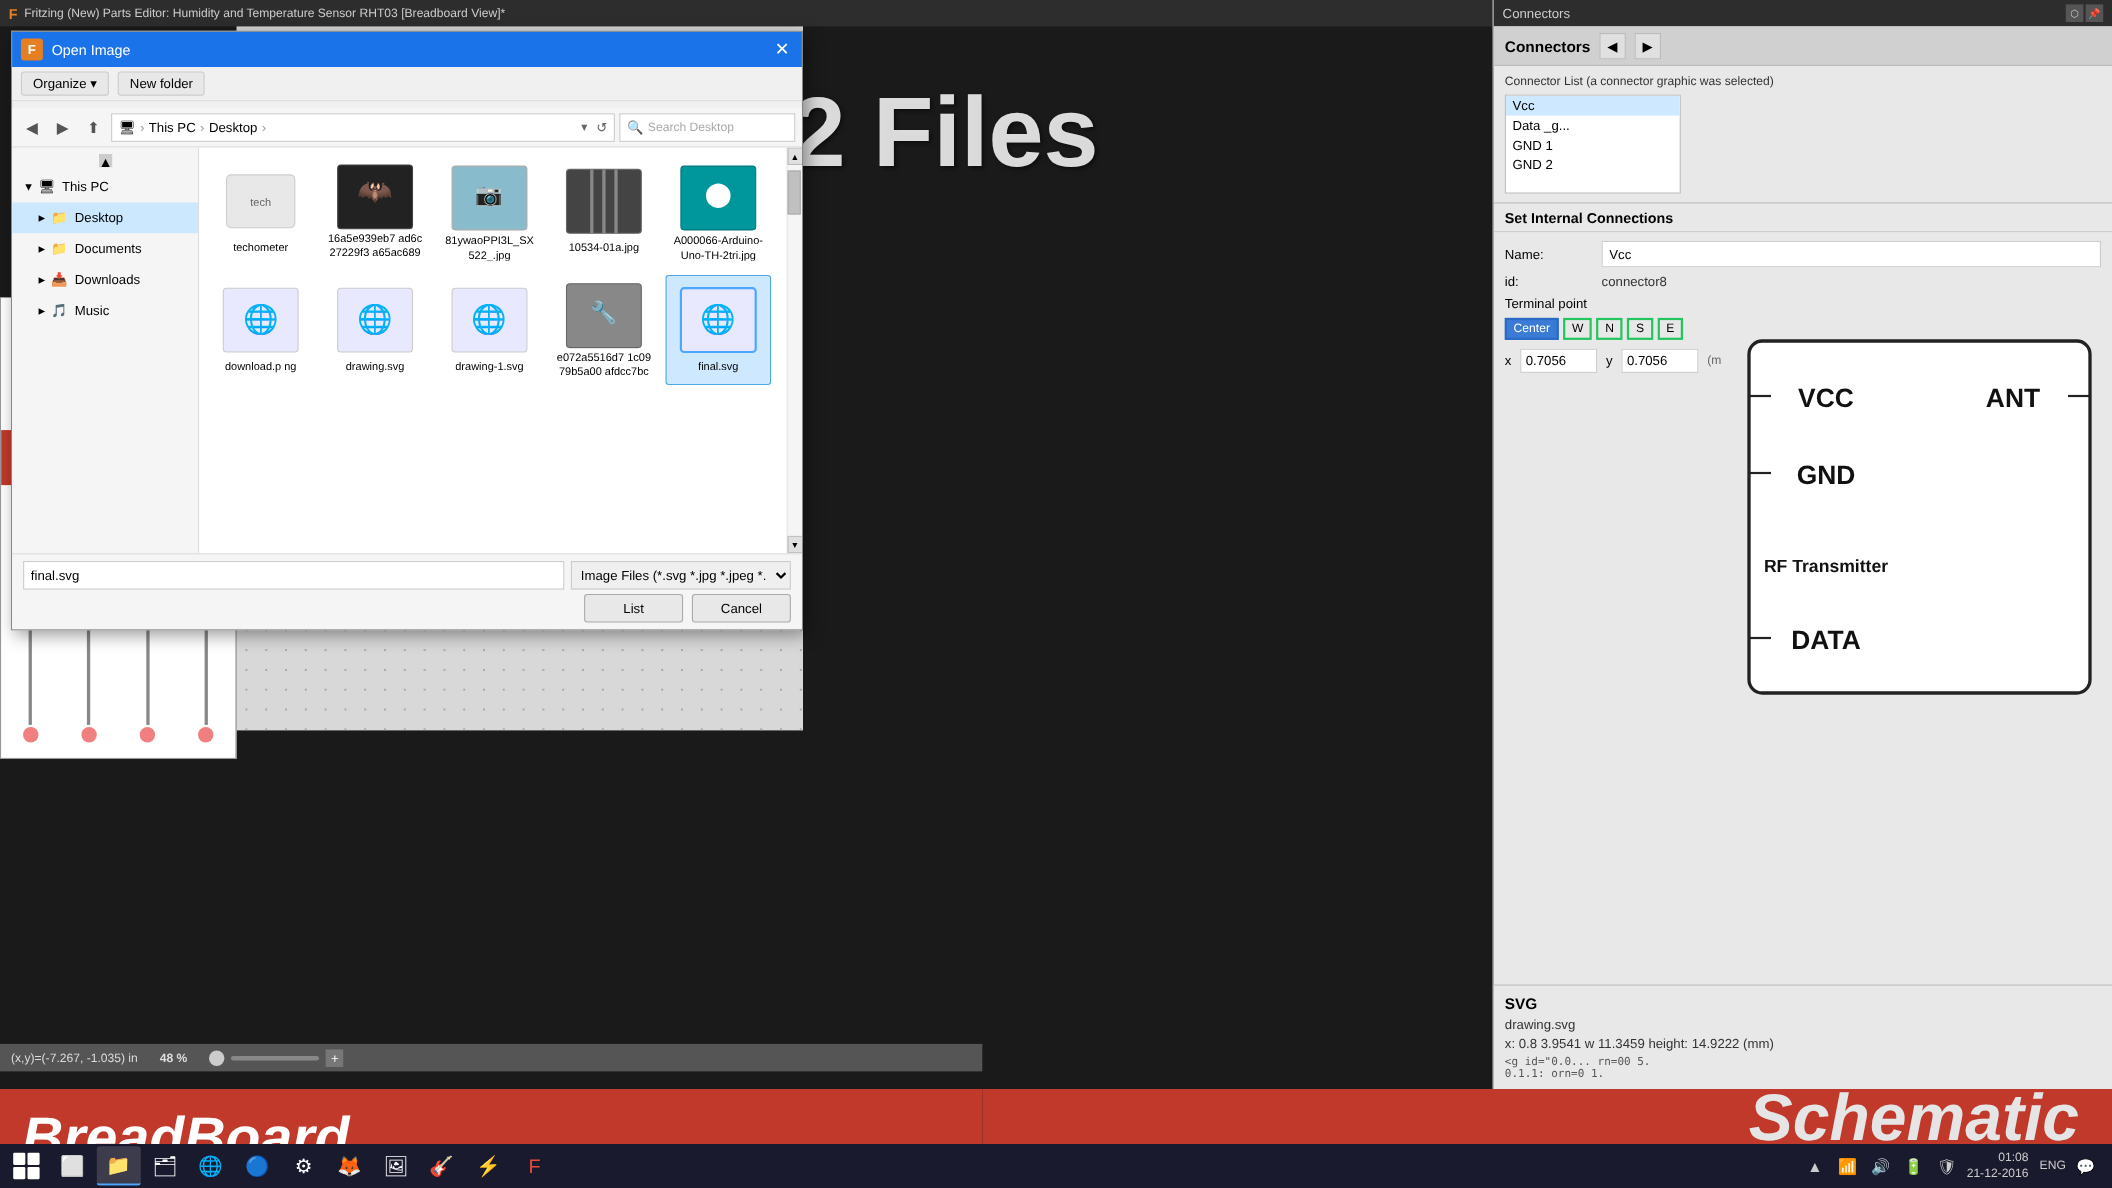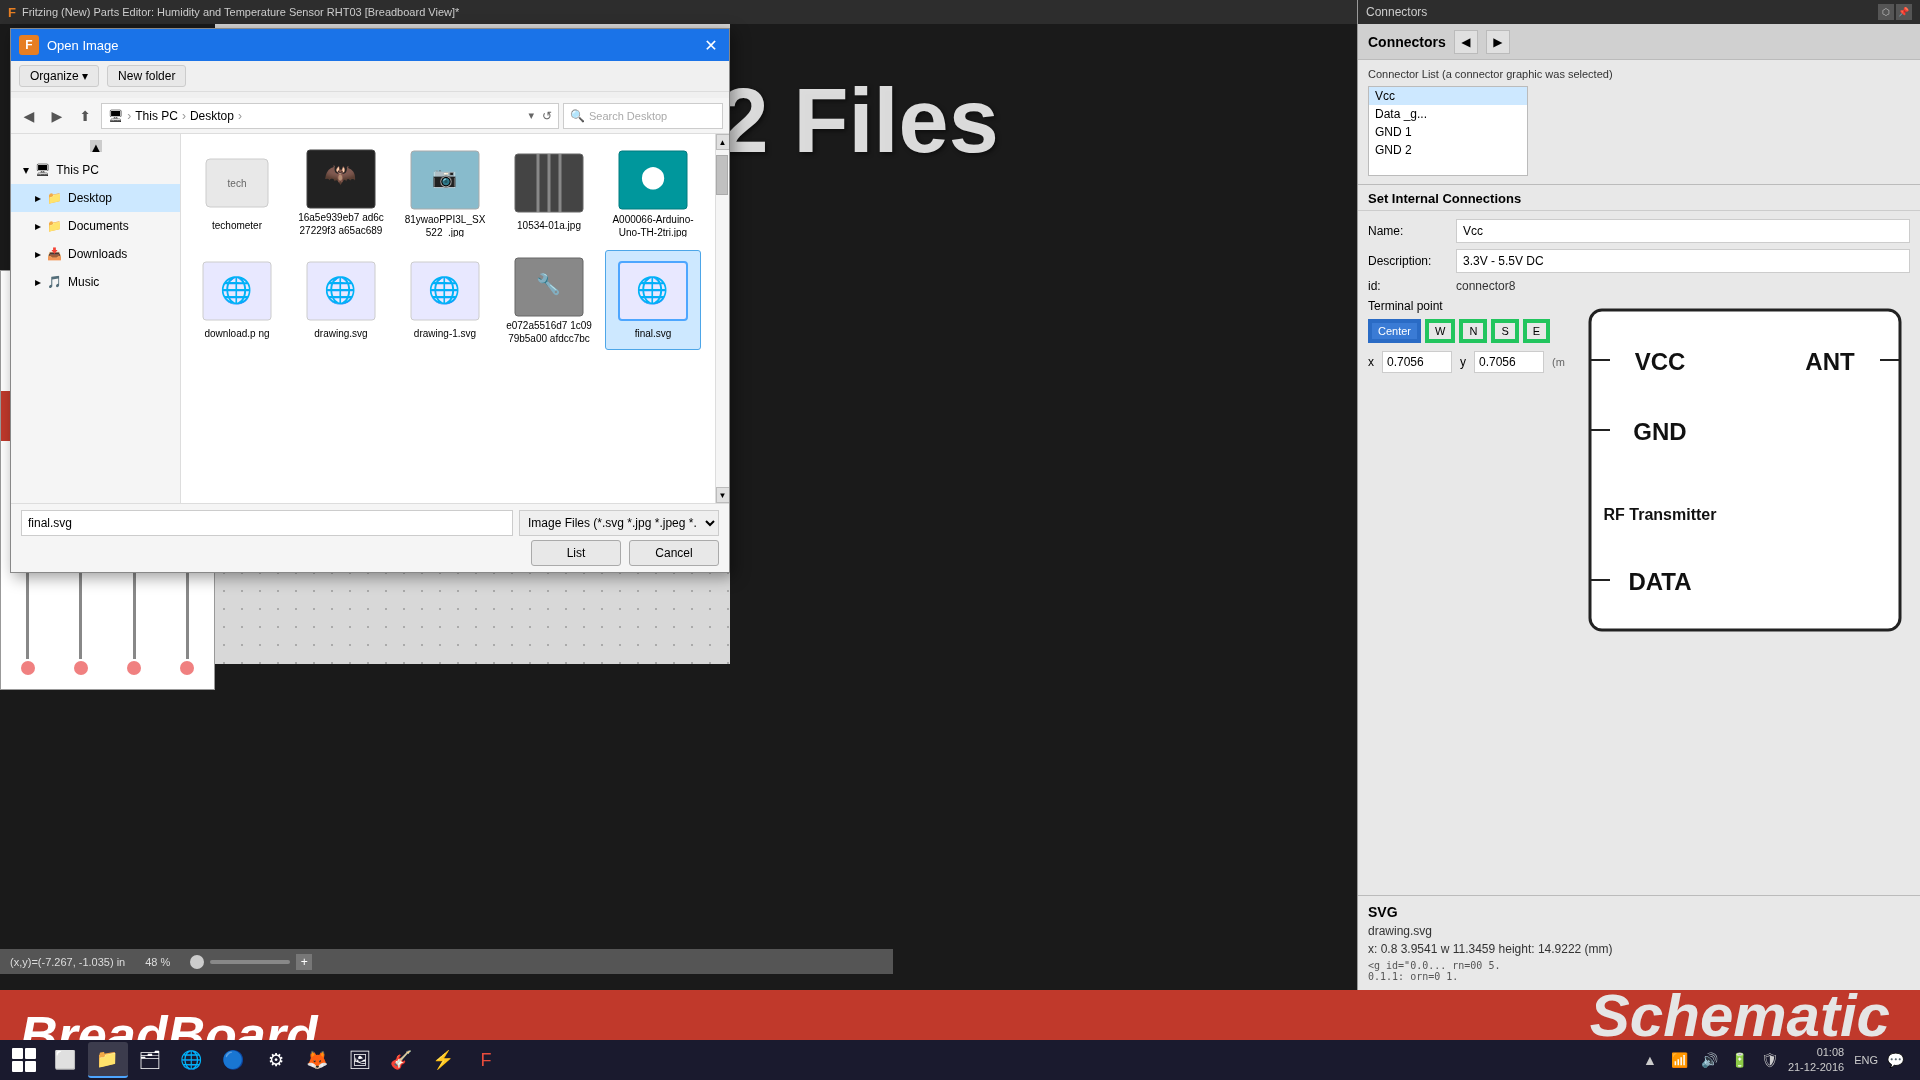--- a/index.html
+++ b/index.html
@@ -575,21 +575,21 @@
       margin-bottom: 6px;
     }
     .terminal-label {
       font-size: 12px;
       font-weight: 500;
       margin-right: 4px;
     }
     .terminal-btn {
       padding: 2px 6px;
       background: #e8e8e8;
-      border: 4px solid #22c55e;
+      border: 2px solid #22c55e;
       font-size: 11px;
       cursor: pointer;
     }
     .terminal-btn.active {
       background: #3a7bd5;
       color: white;
       border-color: #2a6bc5;
     }
 
     .coord-row {
@@ -620,20 +620,21 @@
       padding: 0 10px;
       gap: 20px;
     }
     .status-coord {
       color: #ddd;
       font-size: 11px;
     }
     .status-zoom {
       color: #ddd;
       font-size: 11px;
+      font-weight: bold;
     }
     .status-zoom-controls {
       display: flex;
       align-items: center;
       gap: 6px;
     }
     .zoom-btn {
       width: 16px; height: 16px;
       background: #777;
       border: none;
@@ -1042,24 +1043,20 @@
   </div>
 
   <div class="set-internal-heading">Set Internal Connections</div>
 
   <div class="connector-form">
     <div class="form-row">
       <span class="form-label">Name:</span>
       <input class="form-input" type="text" value="Vcc" style="">
     </div>
     <div class="form-row">
-      <span class="form-label">Description:</span>
-      <input class="form-input" type="text" value="3.3V - 5.5V DC" style="">
-    </div>
-    <div class="form-row">
       <span class="form-label">id:</span>
       <span class="form-id-value">connector8</span>
     </div>
 
     <div class="terminal-row">
       <span class="terminal-label">Terminal point</span>
     </div>
     <div style="display:flex; gap:4px; margin-bottom:8px;">
       <button class="terminal-btn active">Center</button>
       <button class="terminal-btn">W</button>

